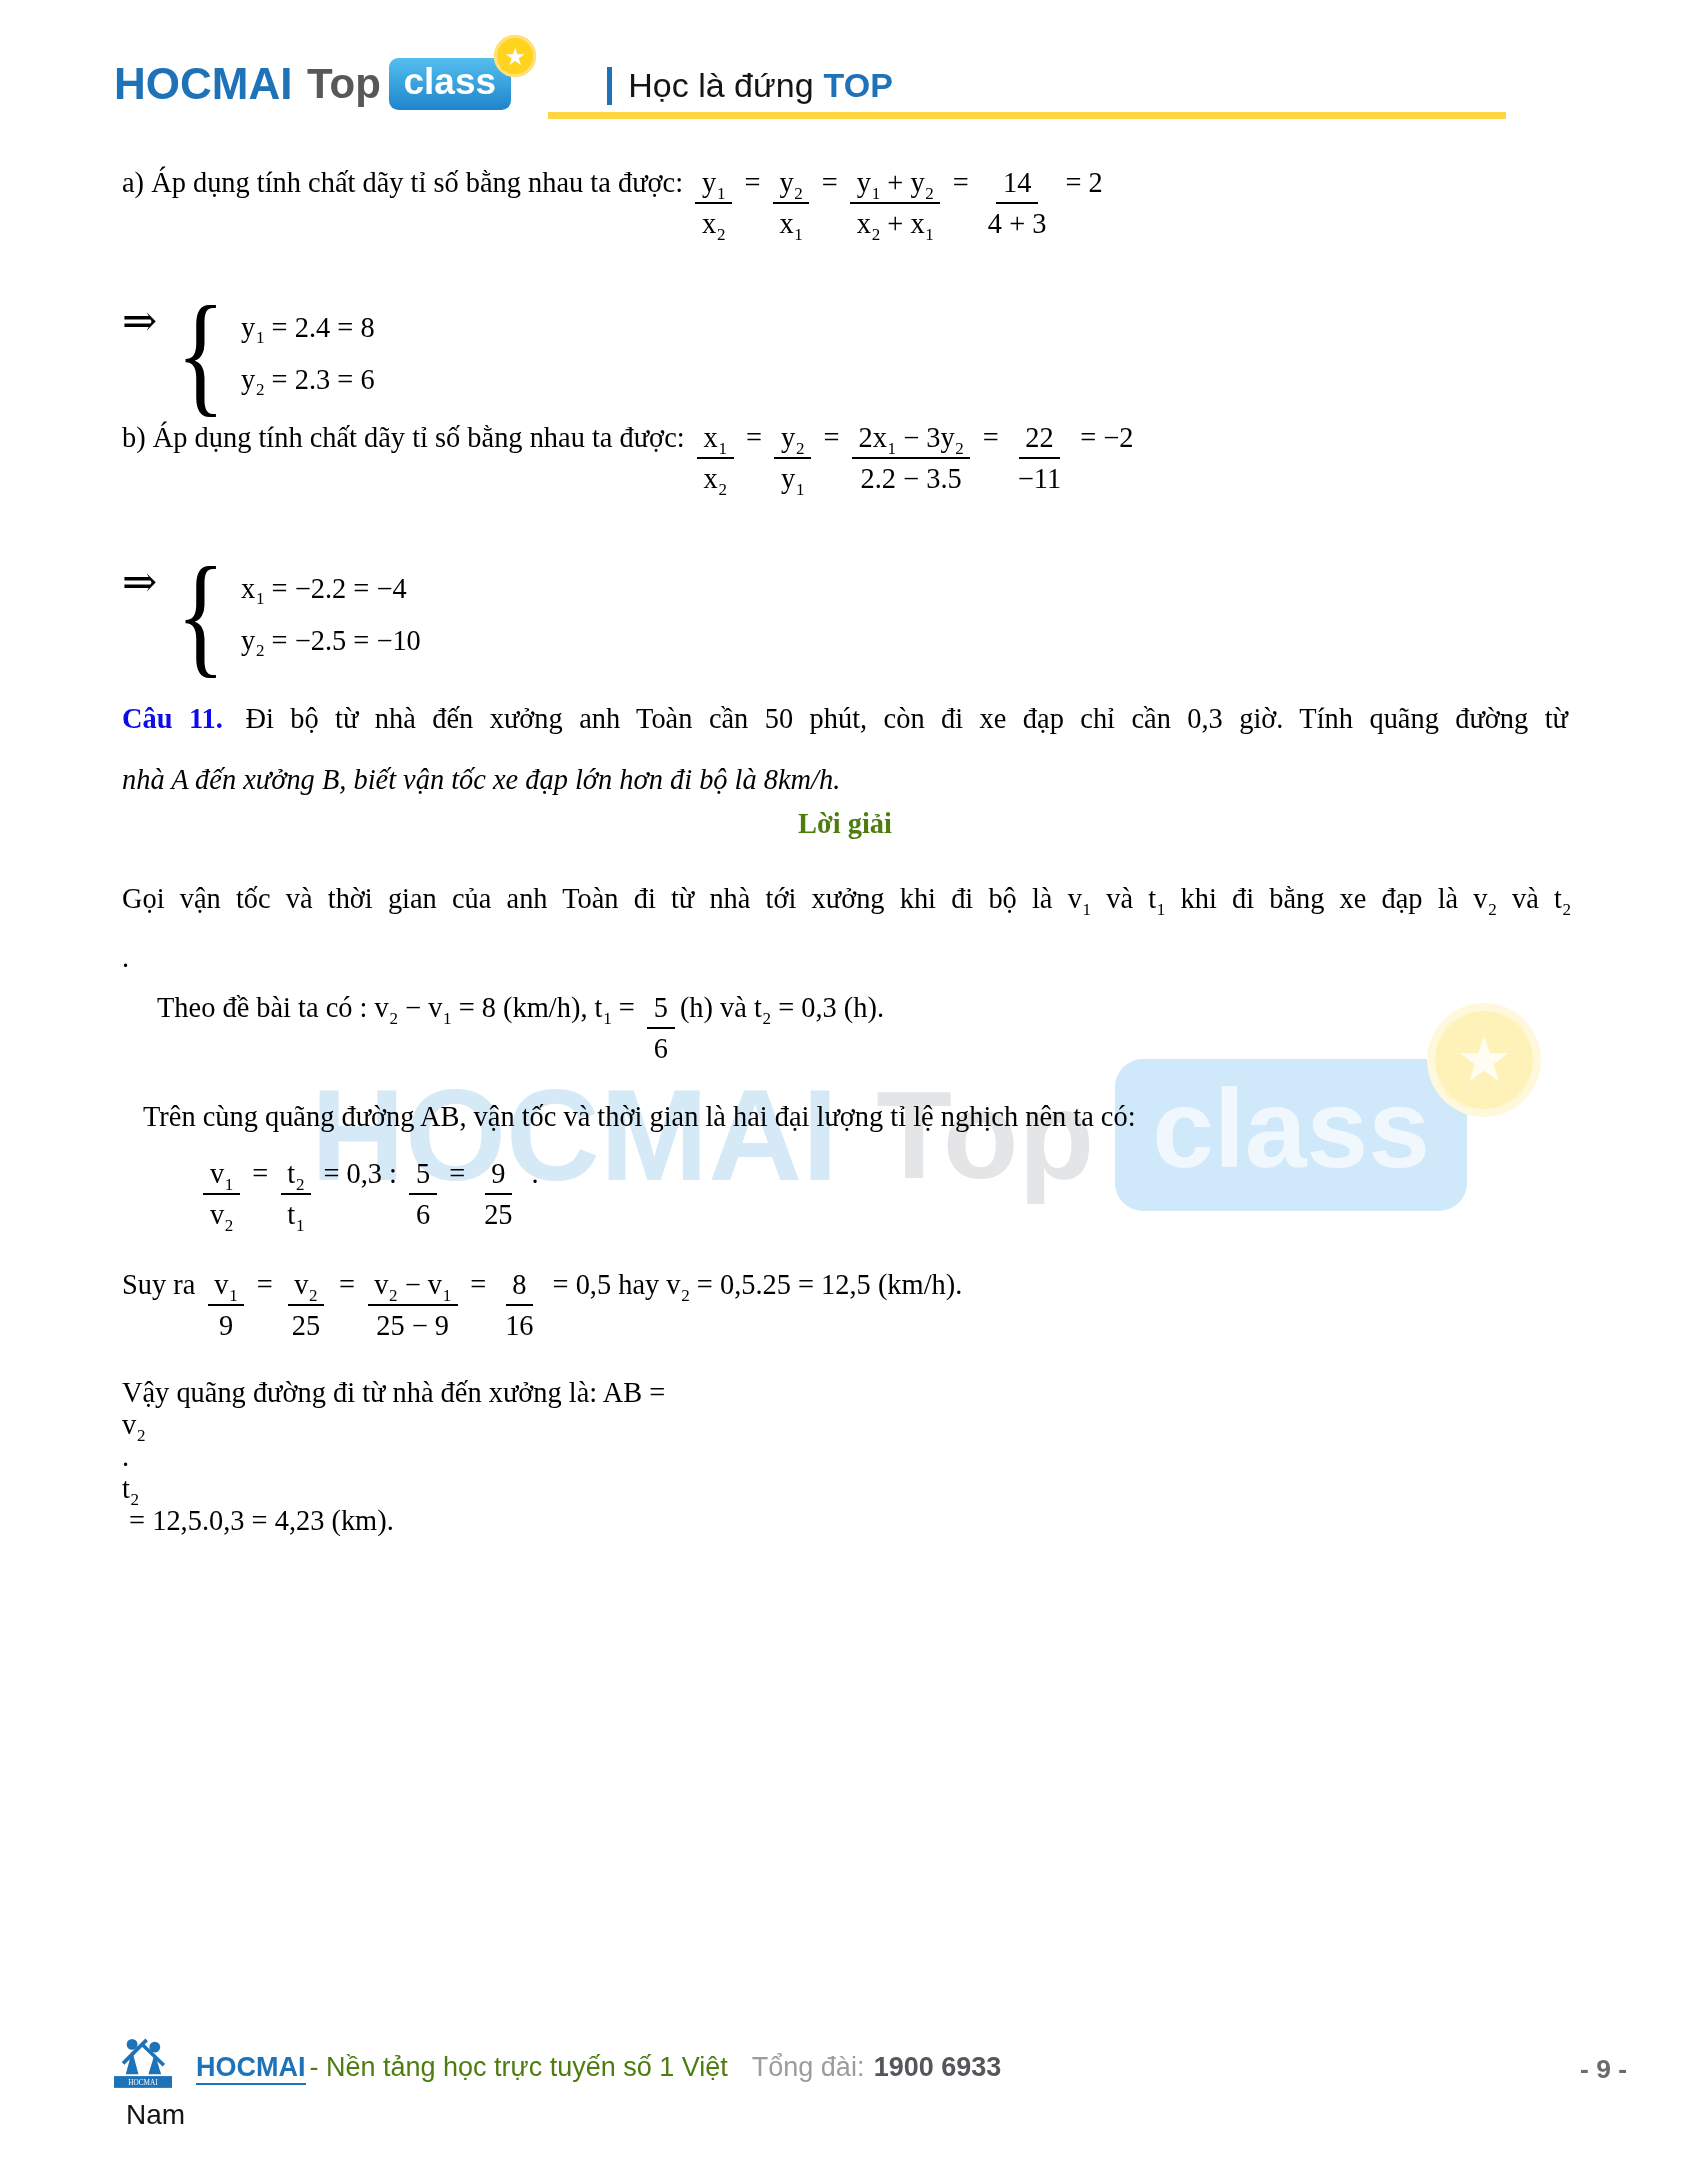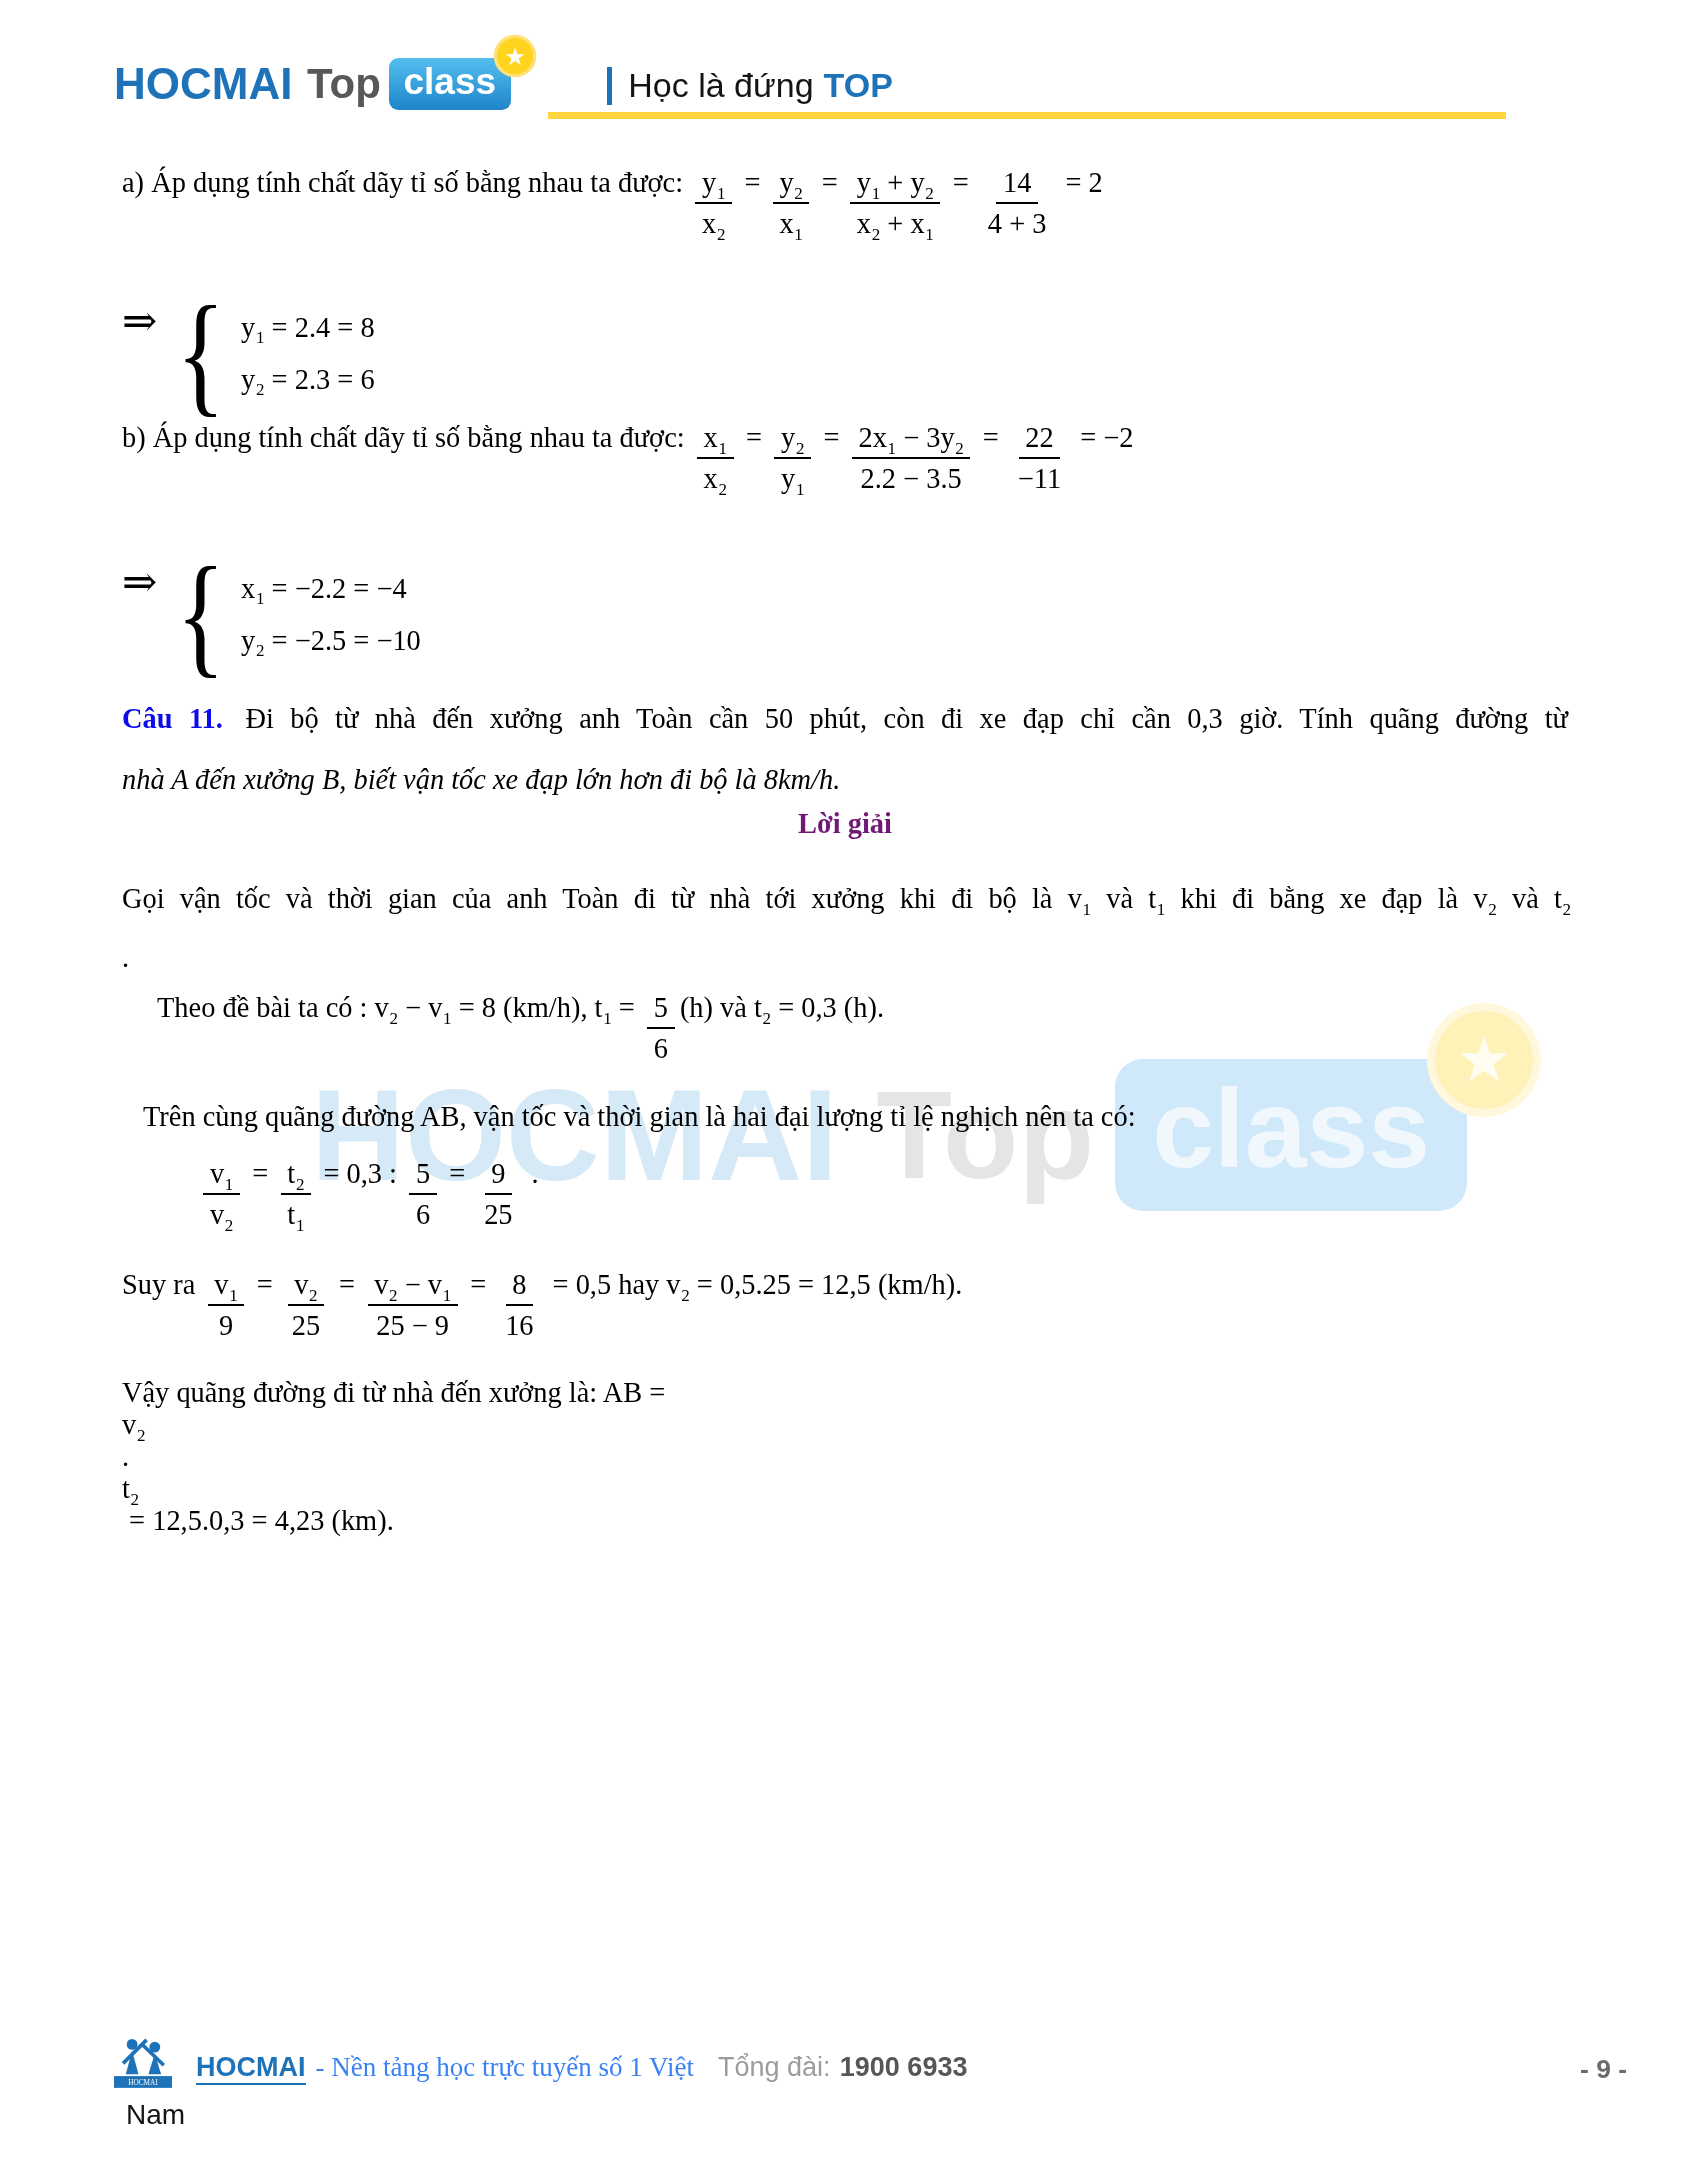--- a/index.html
+++ b/index.html
@@ -42,42 +42,42 @@
   .mvar sub { margin-left:0.7px; }
   .arr { font-size:42px; margin-right:10.6px; font-family:"DejaVu Serif",serif; }
   .sys { display:inline-flex; align-items:center; }
   .brace { font-size:136px; line-height:0.85; margin-right:8px; transform:scaleX(0.75);
            font-weight:normal; }
   .sysrows { display:inline-flex; flex-direction:column; gap:20px; }
   .sysrow { display:inline-flex; align-items:baseline; }
 
   .cau-label { color:#0B0BEE; font-weight:bold; margin-right:22.5px; }
   .solution-heading { position:absolute; left:122px; top:808px; width:1446px; text-align:center;
-                      font-size:28.4px; font-weight:bold; color:#701a75; z-index:2; }
+                      font-size:28.4px; font-weight:bold; color:#4d7c0f; z-index:2; }
 
   
   .watermark { position:absolute; left:311px; top:1059px; display:flex; align-items:center;
                font-family:"Liberation Sans",sans-serif; z-index:1; }
   .wm-hocmai { font-weight:bold; font-size:130px; color:#D6E9F7; }
   .wm-top    { font-weight:bold; font-size:124px; color:#E4E5E7; margin-left:38px; }
   .wm-class  { margin-left:21px; position:relative; background:#CFE8FA; color:#F0F8FE;
                font-weight:bold; font-size:111px; line-height:1; padding:14.6px 37px 26.5px;
                border-radius:28px; }
   .wm-star   { position:absolute; top:-48px; right:-66px; width:98px; height:98px;
                background:#FFF2B8; border-radius:50%; display:flex; align-items:center;
                justify-content:center; box-shadow:0 0 0 8px #FFF8DC; }
   .wm-star .star-glyph { color:#FFFDF2; font-size:56px; line-height:1; }
 
   
   .footer-logo { position:absolute; left:114px; top:2036px; z-index:2; }
   .footer-line { position:absolute; left:196px; top:2052px; display:flex; align-items:baseline;
                  font-family:"Liberation Sans",sans-serif; font-size:27px; z-index:2; }
   .footer-brand { color:#1D72B8; font-weight:bold; border-bottom:2.6px solid #1D72B8;
                   text-decoration:none; }
-  .footer-tagline { color:#3b82f6; margin-left:10px;font-family:Liberation Serif, serif; }
+  .footer-tagline { color:#4d7c0f; margin-left:4px; }
   .footer-hotline-label { color:#9A9CA0; margin-left:24px; }
   .footer-hotline-number { color:#55565A; font-weight:bold; margin-left:9.3px; }
   .footer-nam { position:absolute; left:126px; top:2099px; font-family:"Liberation Sans",sans-serif;
                 font-size:28px; color:#141414; z-index:2; }
   .page-number { position:absolute; left:1580px; top:2054px; font-family:"Liberation Sans",sans-serif;
                  font-size:26.5px; font-weight:bold; color:#6A6B6E; z-index:2; }
 </style>
 </head>
 <body>
 

